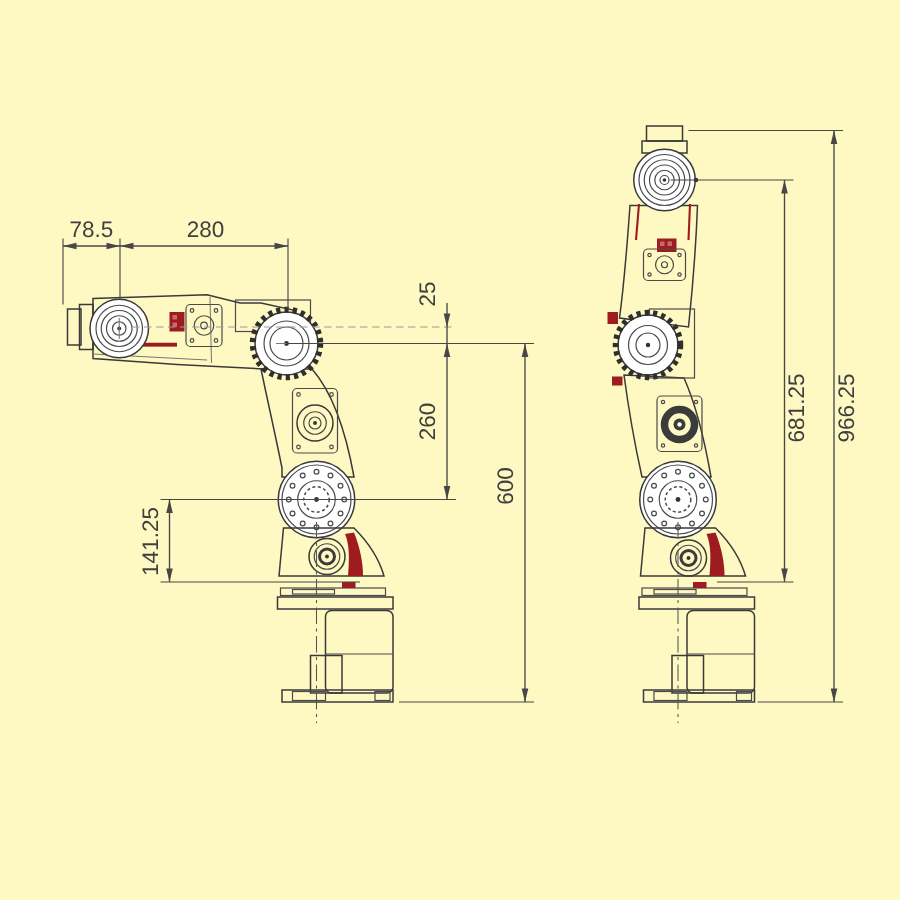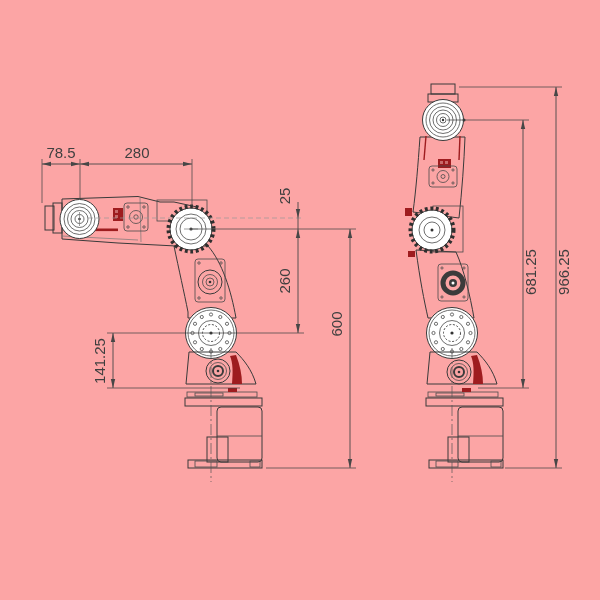--- a/index.html
+++ b/index.html
@@ -1,16 +1,16 @@
 <!DOCTYPE html>
 <html><head>
 <meta charset="utf-8">
 <style>
   html,body{margin:0;padding:0;background:#ffffff;}
-  .stage{width:600px;height:600px;position:relative;background:#fca5a5;overflow:hidden;
+  .stage{width:600px;height:600px;position:relative;background:#fef9c3;overflow:hidden;
          font-family:"Liberation Sans",sans-serif;}
   svg{display:block;}
   .ln   {fill:none;stroke:#3a3a3a;stroke-width:1;}
   .lnt  {fill:none;stroke:#4a4a4a;stroke-width:0.8;}
   .lnl  {fill:none;stroke:#777777;stroke-width:0.7;}
   .fillw{fill:#ffffff;stroke:#3a3a3a;stroke-width:1;}
   .teeth{fill:none;stroke:#2f2f2f;stroke-width:4;stroke-dasharray:2.8 2.7;}
   .spl  {fill:none;stroke:#4a4a4a;stroke-width:1;stroke-dasharray:2 1.7;}
   .dot  {fill:#333333;stroke:none;}
   .bolt {fill:none;stroke:#4a4a4a;stroke-width:0.8;}

